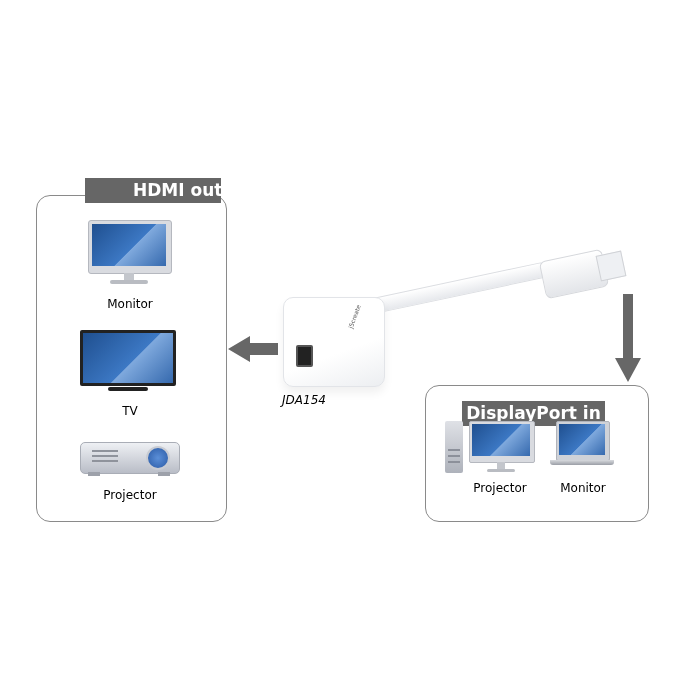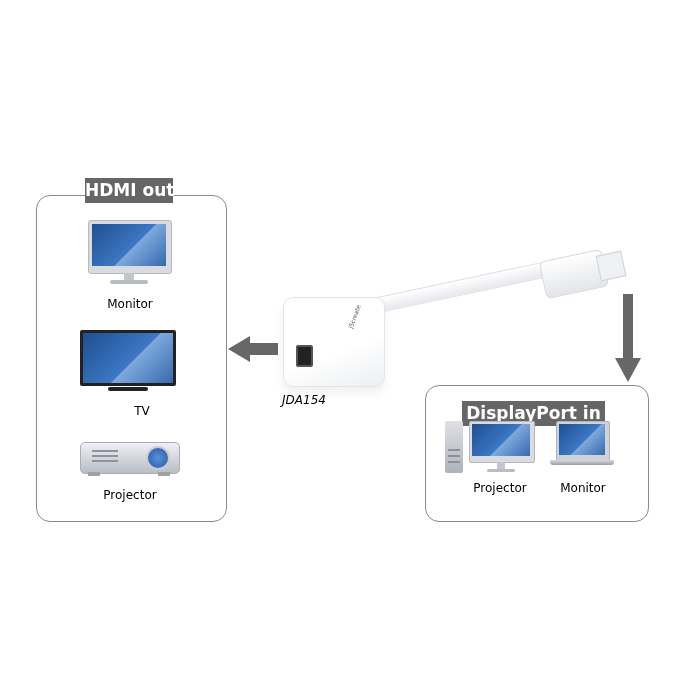--- a/index.html
+++ b/index.html
@@ -9,36 +9,36 @@
   .group-box { position:absolute; border:1.5px solid #8a8a8a; border-radius:14px; background:#ffffff; }
   .group-label { position:absolute; background:#666666; color:#ffffff; font-weight:bold;
                  font-size:17px; line-height:25px; text-align:center; white-space:nowrap; }
   .dev-label { position:absolute; font-size:12px; color:#000000; text-align:center; white-space:nowrap; }
   .screen { background:linear-gradient(135deg,#1f4f8f 0%,#3c78c4 55%,#7fa9dd 56%,#3569ae 100%); }
 </style>
 </head>
 <body>
 
 <div class="group-box" style="left:36px; top:195px; width:189px; height:325px;"></div>
-<div class="group-label" style="left:85px; top:178px; width:88px;">HDMI out</div>
+<div class="group-label" style="left:85px; top:178px; width:88px;padding-left:48px;">HDMI out</div>
 
 <div class="abs" style="left:88px; top:220px; width:82px; height:66px;">
   <div class="abs" style="left:0; top:0; width:82px; height:52px; background:#d9dbe0; border-radius:3px; border:1px solid #b5b8bf;"></div>
   <div class="abs screen" style="left:4px; top:4px; width:74px; height:42px;"></div>
   <div class="abs" style="left:36px; top:53px; width:10px; height:8px; background:#c3c6cc;"></div>
   <div class="abs" style="left:22px; top:60px; width:38px; height:4px; background:#b9bcc2; border-radius:3px;"></div>
 </div>
 <div class="dev-label" style="left:80px; top:297px; width:100px;">Monitor</div>
 
 <div class="abs" style="left:80px; top:330px; width:96px; height:64px;">
   <div class="abs" style="left:0; top:0; width:96px; height:56px; background:#222; border-radius:2px;"></div>
   <div class="abs screen" style="left:3px; top:3px; width:90px; height:50px;"></div>
   <div class="abs" style="left:28px; top:57px; width:40px; height:4px; background:#222; border-radius:2px;"></div>
 </div>
-<div class="dev-label" style="left:92px; top:404px; width:100px;">TV</div>
+<div class="dev-label" style="left:80px; top:404px; width:100px;">TV</div>
 
 <div class="abs" style="left:80px; top:442px; width:98px; height:36px;">
   <div class="abs" style="left:0; top:0; width:98px; height:30px; background:linear-gradient(#eef0f4,#b9bdc7); border-radius:5px; border:1px solid #a9adb6;"></div>
   <div class="abs" style="left:12px; top:8px; width:26px; height:2px; background:#8f939c;"></div>
   <div class="abs" style="left:12px; top:13px; width:26px; height:2px; background:#8f939c;"></div>
   <div class="abs" style="left:12px; top:18px; width:26px; height:2px; background:#8f939c;"></div>
   <div class="abs" style="left:66px; top:4px; width:20px; height:20px; border-radius:50%; background:radial-gradient(#5b8fd8,#2a5aa5); border:2px solid #c9ccd3;"></div>
   <div class="abs" style="left:8px; top:30px; width:12px; height:4px; background:#9da1aa;"></div>
   <div class="abs" style="left:78px; top:30px; width:12px; height:4px; background:#9da1aa;"></div>
 </div>

